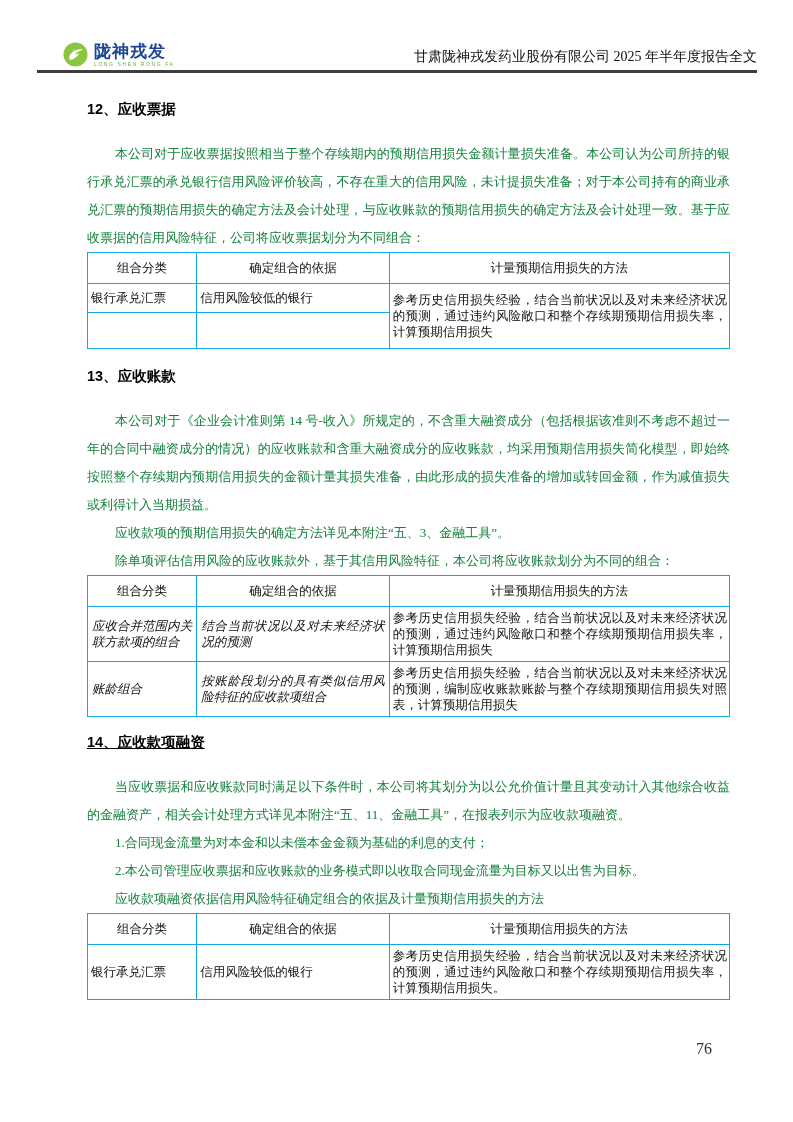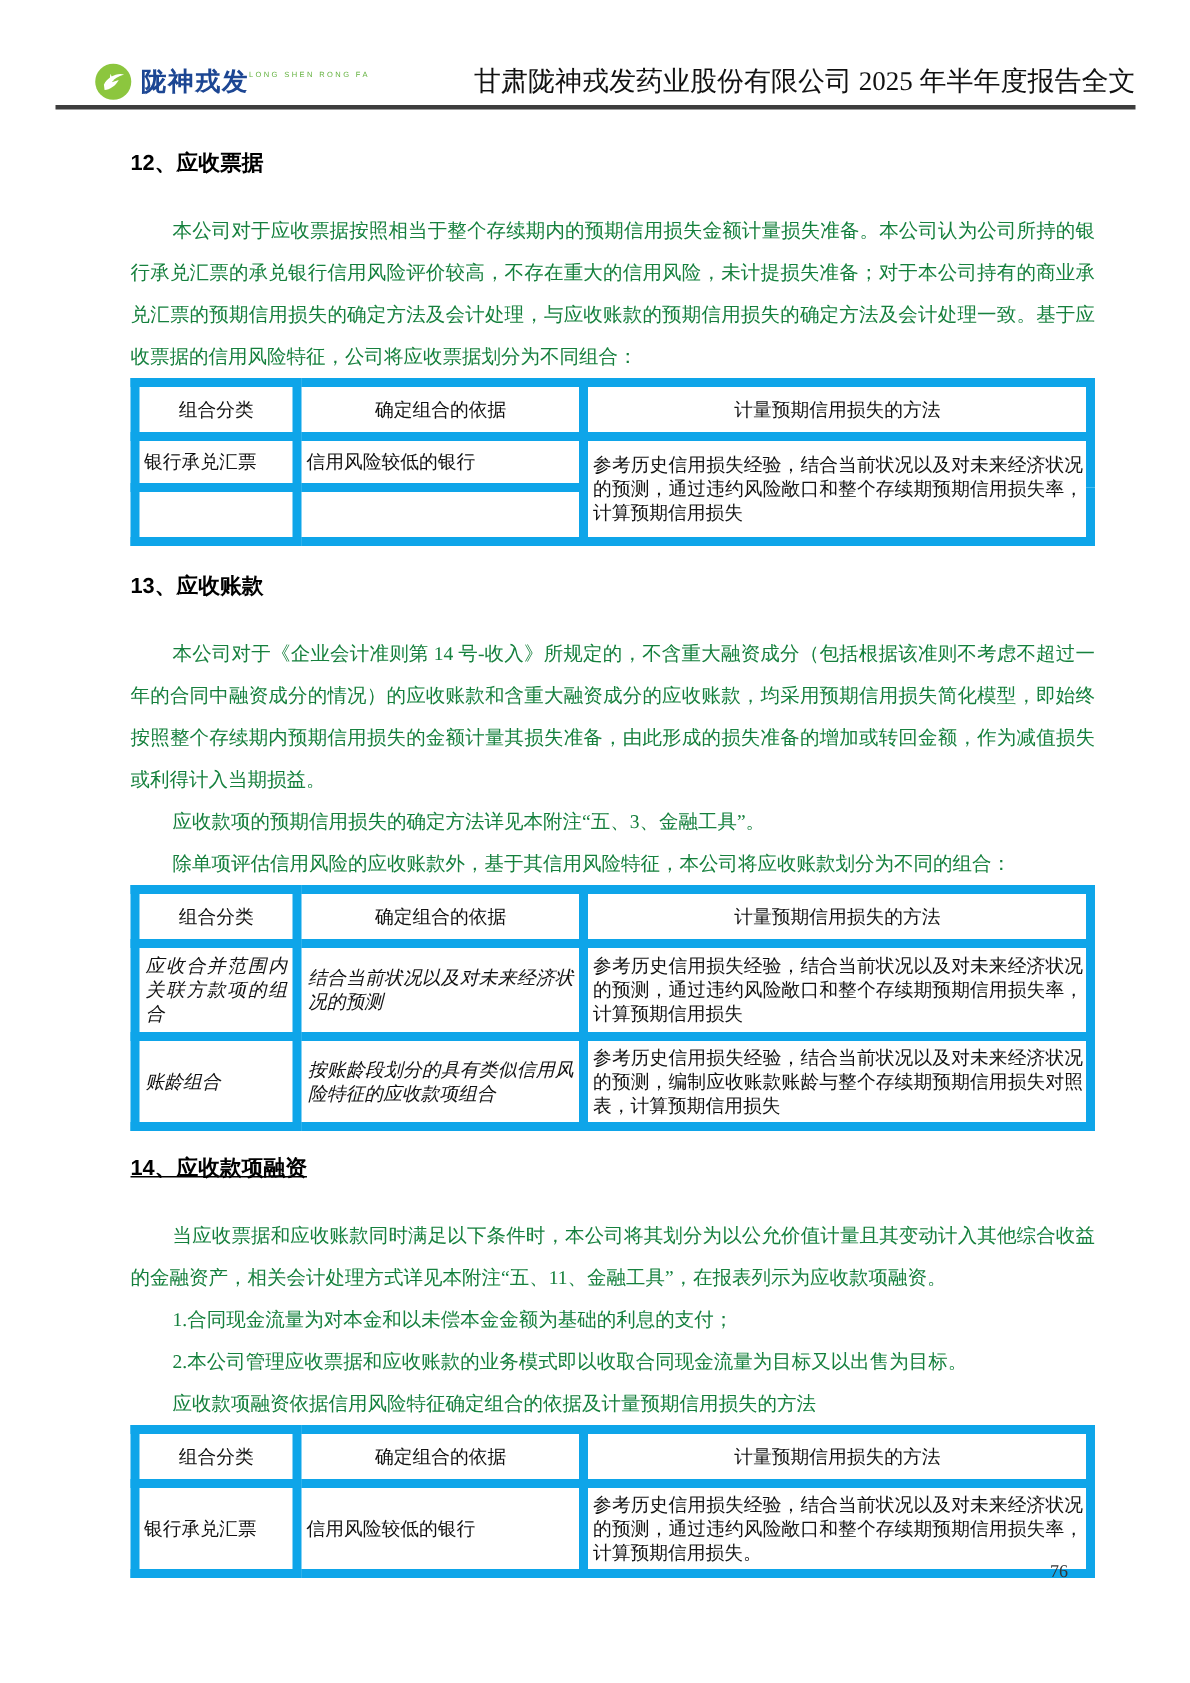--- a/index.html
+++ b/index.html
@@ -12,30 +12,30 @@
 
   
   .page-header {
     position:absolute; left:37px; top:0; width:720px; height:73px;
     border-bottom:3px solid #3d3d3d;
     display:flex; align-items:flex-end; justify-content:space-between;
     padding-bottom:3px;
   }
   .brand { display:flex; align-items:center; gap:6px; margin-left:26px; }
   .brand-icon { width:25px; height:25px; flex:0 0 auto; }
-  .brand-texts { display:flex; flex-direction:row; line-height:1; }
+  .brand-texts { display:flex; flex-direction:column; line-height:1; }
   .brand-cn {
     font-family:"Liberation Sans","DejaVu Sans",sans-serif;
     font-weight:bold; font-size:17px; color:#1c4693; letter-spacing:1px;
   }
   .brand-en {
     font-family:"Liberation Sans","DejaVu Sans",sans-serif;
     font-size:5px; color:#62b13d; letter-spacing:1.6px; margin-top:2px;
   }
-  .report-title { font-size:18px; color:#111; padding-bottom:1px; }
+  .report-title { font-size:14px; color:#111; padding-bottom:1px; }
 
   
   .content { position:absolute; left:87px; top:73px; width:643px; }
 
   h2.sec-heading {
     font-family:"Liberation Sans","DejaVu Sans",sans-serif;
     font-size:14.5px; font-weight:bold; color:#000;
     line-height:18px;
   }
   #h12 { margin-top:27px; }
@@ -48,34 +48,34 @@
     color:#15803d;
   }
   p.indent { text-indent:28px; }
 
   
   table.grid {
     width:100%; border-collapse:collapse; table-layout:fixed;
     border:1.5px solid #000;
   }
   table.grid td {
-    border:6px solid #0ea5e9;
+    border:1px solid #0ea5e9;
     font-size:12.5px; line-height:16px; color:#111;
     vertical-align:middle;
   }
   td.th { text-align:center; padding:7px 3px; }
   td.cell-center { text-align:left; padding:6px 3px; }
   td.cell-left { text-align:justify; text-align-last:left; padding:4px 4px;font-style:italic; }
   td.cell-method { text-align:justify; text-align-last:left; padding:3px 2px 3px 3px; }
   tr.empty-row { height:36px; }
 
   
   .page-number {
     position:absolute; top:1040px; right:81px;
-    font-size:12px; color:#333;
+    font-size:16px; color:#333;
   }
 </style>
 </head>
 <body>
 
 <header class="page-header">
   <div class="brand">
     <span class="brand-icon">
       <svg viewBox="0 0 26 26" width="25" height="25" aria-hidden="true">
         <circle cx="13" cy="13" r="12.5" fill="#8cc63e"></circle>

